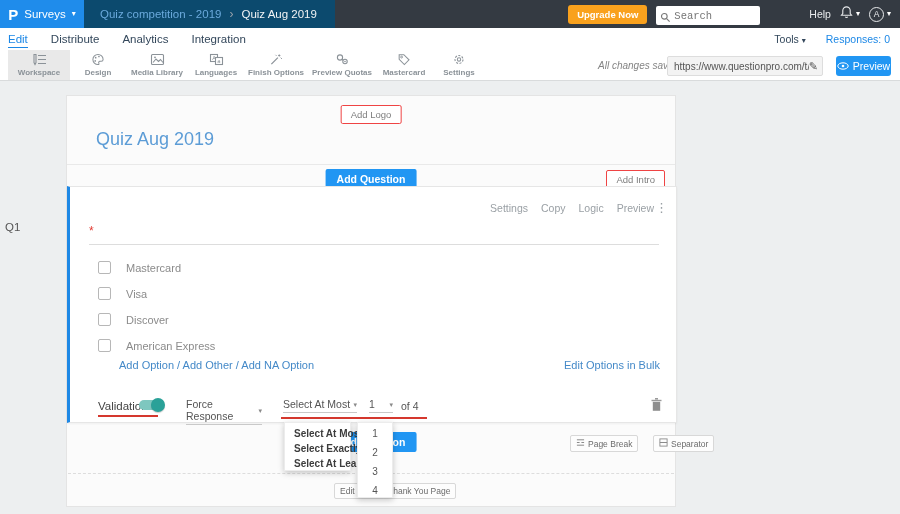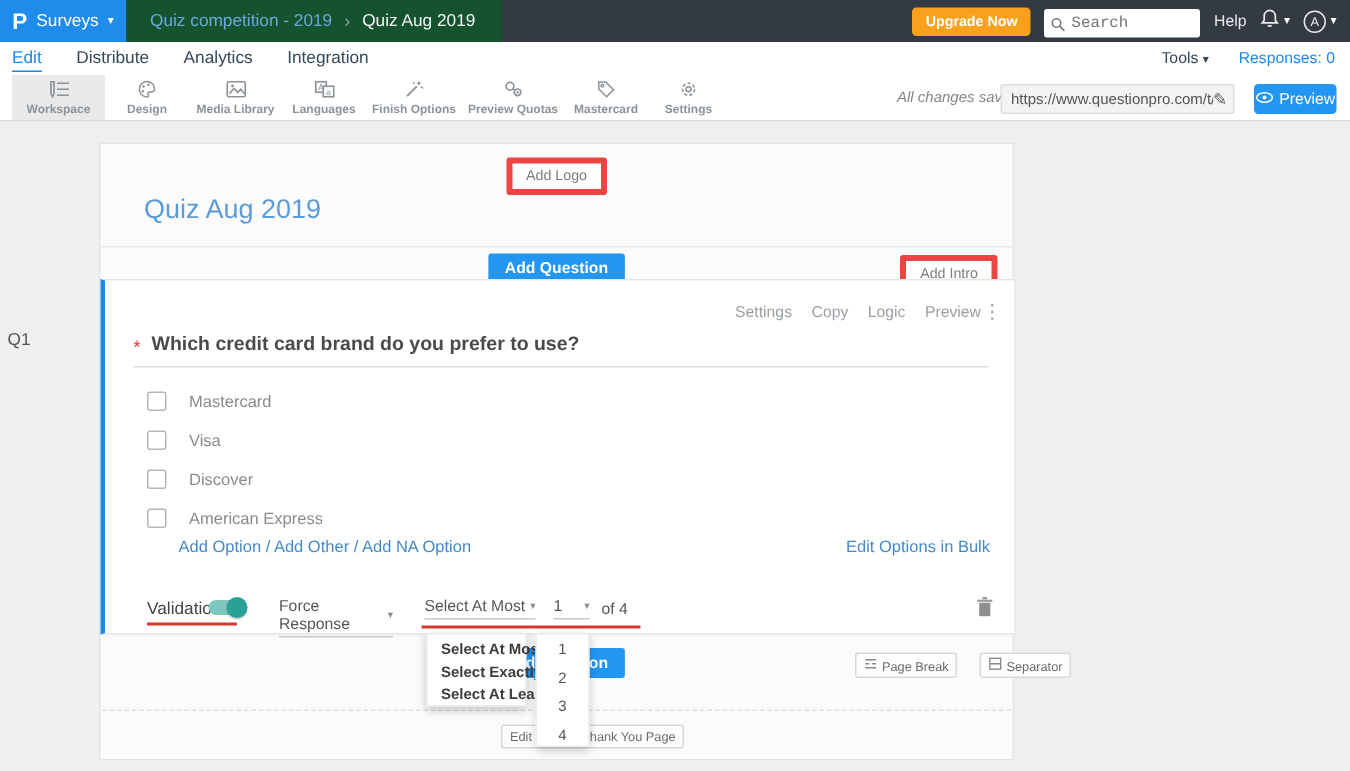--- a/index.html
+++ b/index.html
@@ -6,30 +6,30 @@
   html,body { width:900px; height:514px; }
   body { font-family:"Liberation Sans","DejaVu Sans",sans-serif; background:#edeff0; overflow:hidden; }
   #app { position:relative; width:900px; height:514px; background:#edeff0; }
 
   
   .navbar { position:absolute; left:0; top:0; width:900px; height:28px; background:#343a42; display:flex; align-items:center; }
   .logo-block { width:84px; height:28px; background:#1f8ceb; display:flex; align-items:center; justify-content:center; gap:6px; color:#fff; cursor:pointer; }
   .logo-p { font-weight:800; font-size:15px; line-height:1; }
   .logo-block .lbl { font-size:11.5px; }
   .caret { font-size:8px; line-height:1; color:#fff; }
-  .crumb-block { height:28px; background:#14532d; display:flex; align-items:center; padding:0 18px 0 16px; gap:8px; }
+  .crumb-block { height:28px; background:#0c4a6e; display:flex; align-items:center; padding:0 18px 0 16px; gap:8px; }
   .crumb-parent { color:#6aa9dc; font-size:11.5px; cursor:pointer; }
   .crumb-sep { color:#9aa2aa; font-size:12px; }
   .crumb-current { color:#f2f4f5; font-size:11.5px; }
   .nav-right { margin-left:auto; display:flex; align-items:center; gap:9px; padding-right:9px; }
   .upgrade-btn { background:#f9a11d; color:#fff; font-size:9.5px; font-weight:bold; border:none; border-radius:3px; padding:4px 9px; cursor:pointer; }
   .nav-search { position:relative; width:104px; height:19px; }
   .nav-search input { width:100%; height:100%; border:none; border-radius:2px; font-size:10.5px; padding:0 4px 0 18px; color:#333; outline:none;font-family:Liberation Mono, monospace; }
   .nav-search .mag { position:absolute; left:4px; top:4px; }
-  .nav-help { color:#e8eaec; font-size:10.5px; cursor:pointer; }
+  .nav-help { color:#e8eaec; font-size:10.5px; cursor:pointer;margin-left:40px; }
   .icon-group { display:flex; align-items:center; gap:3px; cursor:pointer; }
   .avatar { width:15px; height:15px; border:1.4px solid #e8eaec; border-radius:50%; color:#e8eaec; font-size:8.5px; display:flex; align-items:center; justify-content:center; }
 
   
   .tabrow { position:absolute; left:0; top:28px; width:900px; height:22px; background:#fff; display:flex; align-items:center; padding:0 10px 0 8px; }
   .tab { font-size:11.5px; color:#33475b; margin-right:23px; cursor:pointer; padding:2px 0; }
   .tab.active { color:#1b87e6; border-bottom:1.5px solid #1b87e6; }
   .tab-right { margin-left:auto; display:flex; align-items:center; gap:20px; }
   .tools-lbl { font-size:10.5px; color:#33475b; font-weight:normal; cursor:pointer; }
   .tools-lbl .caret { color:#33475b; }
@@ -43,21 +43,21 @@
   .tool-item svg { display:block; }
   .saved-status { position:absolute; left:598px; top:10px; font-size:10px; font-style:italic; color:#848484; }
   .url-box { position:absolute; left:667px; top:6px; width:156px; height:20px; background:#f3f3f3; border:1px solid #ddd; border-radius:2px; display:flex; align-items:center; padding:0 4px 0 6px; }
   .url-box input { flex:1; min-width:0; border:none; background:transparent; font-size:10px; color:#555; outline:none; white-space:nowrap; overflow:hidden; }
   .url-pencil { font-size:11px; color:#555; cursor:pointer; }
   .preview-btn { position:absolute; left:836px; top:6px; width:55px; height:20px; background:#2196f3; border:none; border-radius:3px; color:#fff; font-size:10.5px; display:flex; align-items:center; justify-content:center; gap:4px; cursor:pointer; }
 
   
   .q-index { position:absolute; left:5px; top:221px; font-size:11.5px; color:#555; }
   .card { position:absolute; left:66px; top:95px; width:610px; height:412px; background:#fbfbfb; border:1px solid #e4e4e4; }
-  .btn-light { background:#fff; border:4px solid #ef4444; border-radius:2px; color:#7e7e7e; font-size:9.5px; padding:3px 9px; cursor:pointer; white-space:nowrap; font-family:inherit; }
+  .btn-light { background:#fff; border:1px solid #ef4444; border-radius:2px; color:#7e7e7e; font-size:9.5px; padding:3px 9px; cursor:pointer; white-space:nowrap; font-family:inherit; }
   .btn-blue { background:#2196f3; border:none; border-radius:2px; color:#fff; font-size:10.5px; font-weight:bold; padding:4px 11px; cursor:pointer; white-space:nowrap; font-family:inherit; }
   .add-logo { position:absolute; left:50%; transform:translateX(-50%); top:9px; }
   .survey-title { position:absolute; left:29px; top:33px; font-size:18px; font-weight:400; color:#5c9cd6; }
   .card-divider { position:absolute; left:0; right:0; top:68px; border-top:1px solid #e9e9e9; }
   .add-question-top { position:absolute; left:50%; transform:translateX(-50%); top:73px; }
   .add-intro { position:absolute; right:10px; top:74px; }
 
   
   .qblock { position:absolute; left:0; top:90px; width:610px; height:237px; background:#fff; border:1px solid #e6e6e6; border-left:3px solid #1e88e5; box-shadow:0 1px 2px rgba(0,0,0,.05); }
   .q-actions { position:absolute; top:15px; right:22px; display:flex; gap:13px; }
@@ -258,21 +258,20 @@
     <div class="qblock">
       <div class="q-actions">
         <span class="q-action">Settings</span>
         <span class="q-action">Copy</span>
         <span class="q-action">Logic</span>
         <span class="q-action">Preview</span>
       </div>
       <span class="q-dots">⋮</span>
 
       <span class="q-required">*</span>
-      <div class="q-text">Which credit card brand do you prefer to use?</div>
       <div class="q-underline"></div>
 
       <div class="opt-row" style="top:74px">
         <span class="checkbox"></span>
         <span class="opt-label">Mastercard</span>
       </div>
       <div class="opt-row" style="top:100px">
         <span class="checkbox"></span>
         <span class="opt-label">Visa</span>
       </div>

